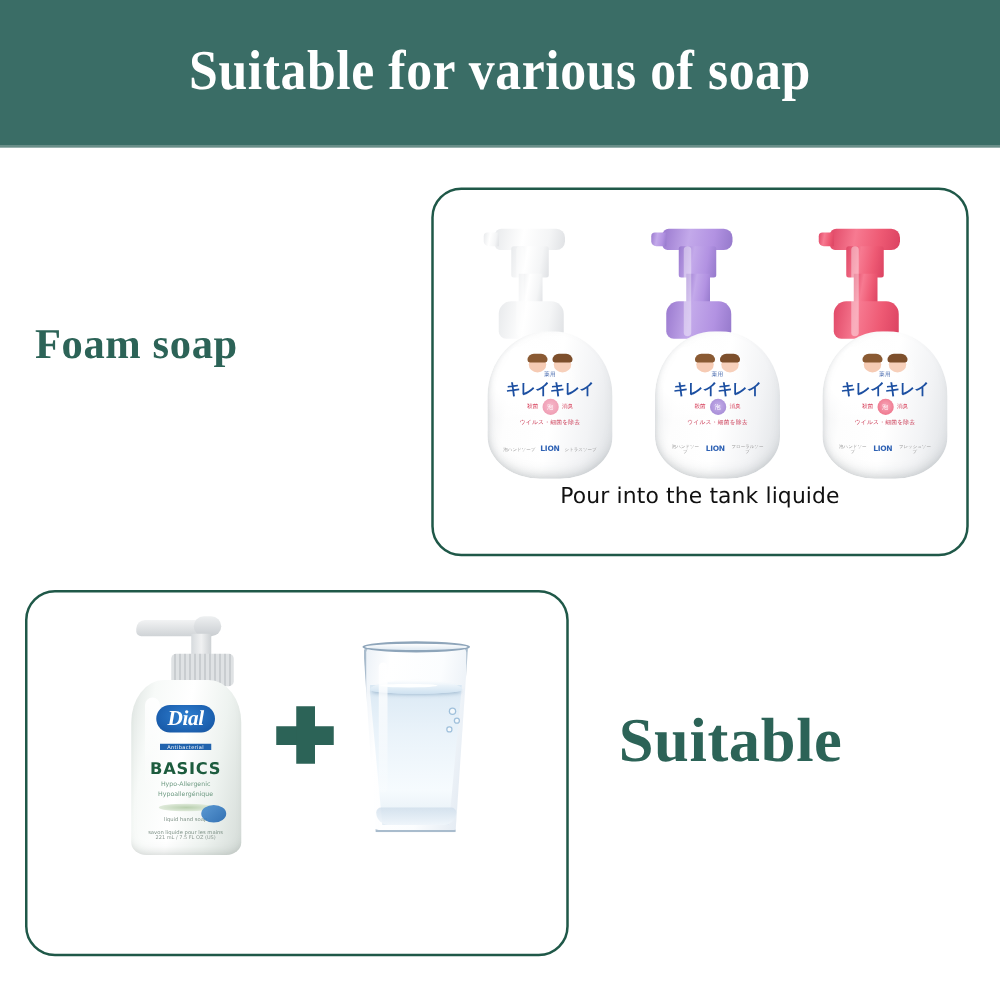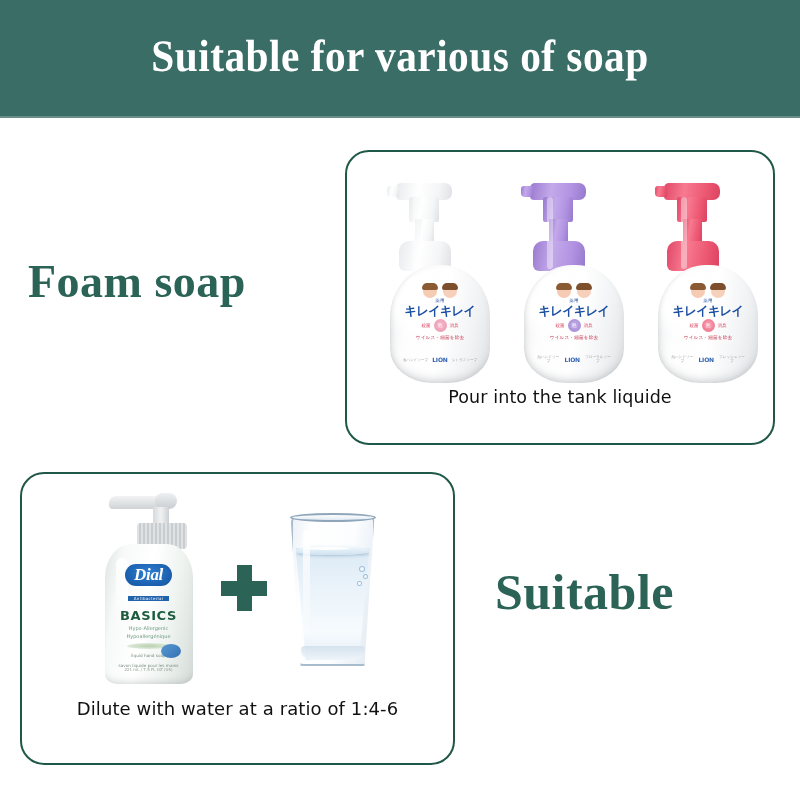--- a/index.html
+++ b/index.html
@@ -43,21 +43,21 @@
   }
   .cap-top{bottom:36px;}
   .cap-bottom{bottom:44px;font-size:18px;}
 
   
   .side-head{
     position:absolute;color:#2c6357;
     font-family:"Liberation Serif","DejaVu Serif",serif;
     font-weight:700;line-height:1.04;
   }
-  .head-foam{left:28px;top:258px;width:300px;font-size:46px;
+  .head-foam{left:28px;top:258px;width:300px;font-size:34px;
     letter-spacing:.5px;}
   .head-ordinary{right:18px;top:566px;width:330px;font-size:50px;
     text-align:right;letter-spacing:.5px;}
   .head-ordinary .l2{display:block;}
 
   
   .bottle-row{
     position:absolute;left:0;top:22px;width:100%;height:210px;
     display:flex;align-items:flex-end;justify-content:center;gap:24px;
   }
@@ -476,20 +476,19 @@
         <div class="bubble b1"></div>
         <div class="bubble b2"></div>
         <div class="bubble b3"></div>
         <div class="glass-base"></div>
         <div class="glass-rim"></div>
         <div class="glass-hl"></div>
       </div>
 
     </div>
 
-    <div class="panel-caption cap-bottom">Dilute with water at a ratio of 1:4-6</div>
   </div>
 
   <div class="side-head head-ordinary">
     <span class="l1">Suitable</span>
   </div>
 
 </div>
 
 </body></html>

